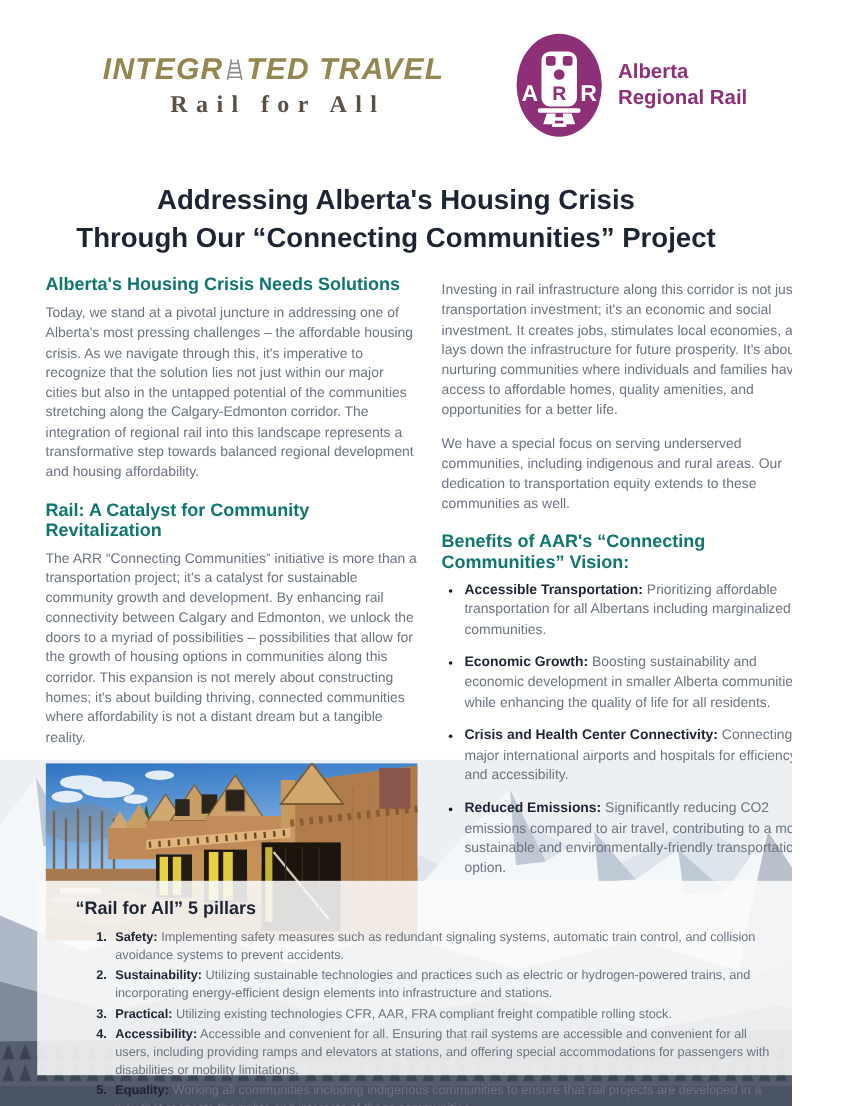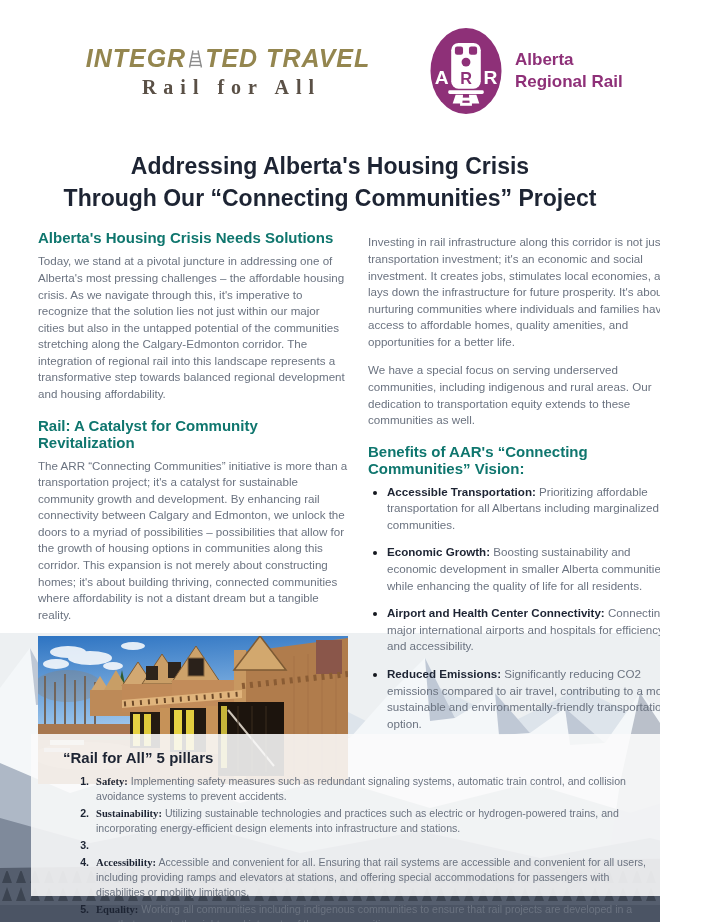--- a/index.html
+++ b/index.html
@@ -46,21 +46,21 @@
   .photo { width:310px; height:148px; margin-top:13px; display:block; }
   
   .pillars-box {
     position:absolute; left:31px; top:734px; width:648px; height:162px; box-sizing:border-box;
     background:rgba(250,251,251,0.88); z-index:2; padding:15px 26px 10px 32px;
   }
   .pillars-box h3 { font-size:15px; font-weight:700; color:#1d2433; margin:0 0 8px; }
   .pillars-list { margin:0; padding:0 0 0 12px; }
   .pillars-list .p-item { display:flex; gap:7px; font-size:10.6px; line-height:1.42; color:#6b7380; margin-bottom:2px; }
   .p-num { font-weight:700; color:#1d2433; flex:0 0 14px; text-align:right; }
-  .p-label { font-weight:700; color:#1d2433;font-family:Liberation Serif, serif; }
+  .p-label { font-weight:700; color:#1d2433; }
 </style>
 </head>
 <body>
 
 <div class="page">
 
   <svg class="mountains" viewBox="0 0 711 289" preserveAspectRatio="none">
     <defs>
       <pattern id="pines" width="14" height="18" patternUnits="userSpaceOnUse">
         <path d="M7,2 L12,16 L2,16 Z" fill="#39414e"></path>
@@ -225,39 +225,40 @@
       </svg>
     </div>
 
     <div class="col-right">
       <p class="body">Investing in rail infrastructure along this corridor is not just a transportation investment; it's an economic and social investment. It creates jobs, stimulates local economies, and lays down the infrastructure for future prosperity. It's about nurturing communities where individuals and families have access to affordable homes, quality amenities, and opportunities for a better life.</p>
       <p class="body">We have a special focus on serving underserved communities, including indigenous and rural areas. Our dedication to transportation equity extends to these communities as well.</p>
       <h2 class="sec">Benefits of AAR's “Connecting Communities” Vision:</h2>
       <ul class="benefits-list">
         <li><span class="b-label">Accessible Transportation:</span><span> Prioritizing affordable transportation for all Albertans including marginalized communities.</span></li>
         <li><span class="b-label">Economic Growth:</span><span> Boosting sustainability and economic development in smaller Alberta communities while enhancing the quality of life for all residents.</span></li>
-        <li><span class="b-label">Airport and Health Center Connectivity:</span><span> Connecting major international airports and hospitals for efficiency and accessibility.</span></li>
+        <li><span class="b-label">Crisis and Health Center Connectivity:</span><span> Connecting major international airports and hospitals for efficiency and accessibility.</span></li>
         <li><span class="b-label">Reduced Emissions:</span><span> Significantly reducing CO2 emissions compared to air travel, contributing to a more sustainable and environmentally-friendly transportation option.</span></li>
       </ul>
     </div>
   </div>
 
   <div class="pillars-box">
     <h3>“Rail for All” 5 pillars</h3>
     <div class="pillars-list">
       <div class="p-item">
         <span class="p-num">1.</span>
         <span><span class="p-label">Safety:</span><span> Implementing safety measures such as redundant signaling systems, automatic train control, and collision avoidance systems to prevent accidents.</span></span>
       </div>
       <div class="p-item">
         <span class="p-num">2.</span>
         <span><span class="p-label">Sustainability:</span><span> Utilizing sustainable technologies and practices such as electric or hydrogen-powered trains, and incorporating energy-efficient design elements into infrastructure and stations.</span></span>
       </div>
       <div class="p-item">
         <span class="p-num">3.</span>
+        <span><span class="p-label">Practical:</span><span> Utilizing existing technologies CFR, AAR, FRA compliant freight compatible rolling stock.</span></span>
       </div>
       <div class="p-item">
         <span class="p-num">4.</span>
         <span><span class="p-label">Accessibility:</span><span> Accessible and convenient for all. Ensuring that rail systems are accessible and convenient for all users, including providing ramps and elevators at stations, and offering special accommodations for passengers with disabilities or mobility limitations.</span></span>
       </div>
       <div class="p-item">
         <span class="p-num">5.</span>
         <span><span class="p-label">Equality:</span><span> Working all communities including indigenous communities to ensure that rail projects are developed in a way that respects the rights and interests of these communities.</span></span>
       </div>
     </div>

